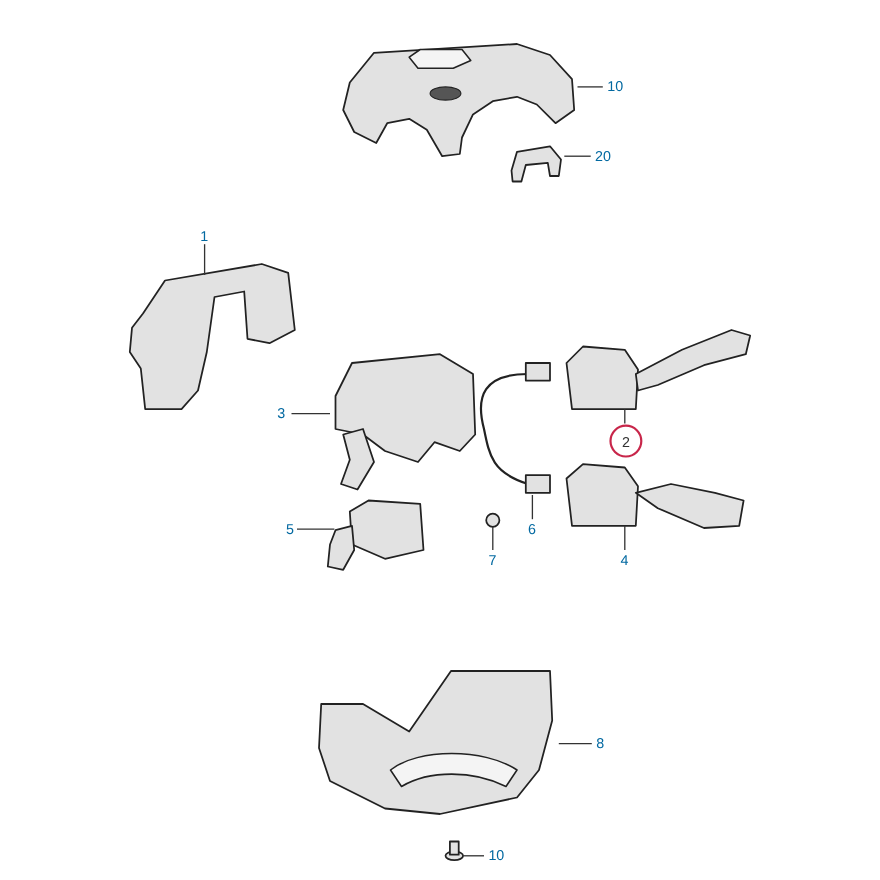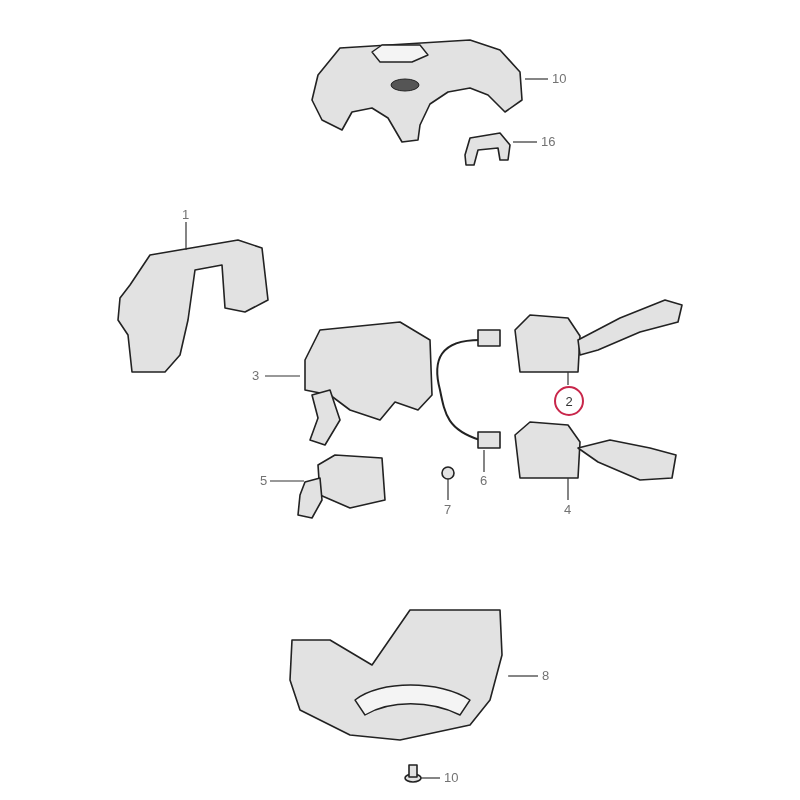--- a/index.html
+++ b/index.html
@@ -1,19 +1,19 @@
 <!DOCTYPE html>
 <html><head>
 <meta charset="utf-8">
 <style>
   html, body { margin:0; padding:0; background:#ffffff; }
   body { width:800px; height:800px; position:relative; overflow:hidden;
          font-family:"Liberation Sans", sans-serif; }
   #diagram { position:absolute; left:0; top:0; width:800px; height:800px; }
-  .callout { position:absolute; font-size:13px; color:#737373; line-height:1; }
+  .callout { position:absolute; font-size:13px; color:#0369a1; line-height:1; }
   .hl { position:absolute; width:30px; height:30px; border:2px solid #c8264a;
         border-radius:50%; box-sizing:border-box; display:flex; align-items:center;
         justify-content:center; font-size:13px; color:#333; }
   svg .part { fill:#e2e2e2; stroke:#222; stroke-width:1.6; stroke-linejoin:round; }
   svg .part2 { fill:#f4f4f4; stroke:#222; stroke-width:1.4; stroke-linejoin:round; }
   svg .lead { stroke:#333; stroke-width:1.2; fill:none; }
   svg .wire { stroke:#222; stroke-width:2; fill:none; }
 </style>
 </head>
 <body>
@@ -80,21 +80,21 @@
   </g>
 
   <g>
     <ellipse class="part" cx="413" cy="778" rx="8" ry="4"></ellipse>
     <rect class="part" x="409" y="765" width="8" height="12"></rect>
     <line class="lead" x1="421" y1="778" x2="440" y2="778"></line>
   </g>
 </svg>
 
 <div class="callout" style="left:552px;top:72px;">10</div>
-<div class="callout" style="left:541px;top:135px;">16</div>
+<div class="callout" style="left:541px;top:135px;">20</div>
 <div class="callout" style="left:182px;top:208px;">1</div>
 <div class="callout" style="left:252px;top:369px;">3</div>
 <div class="hl" style="left:554px;top:386px;">2</div>
 <div class="callout" style="left:260px;top:474px;">5</div>
 <div class="callout" style="left:480px;top:474px;">6</div>
 <div class="callout" style="left:444px;top:503px;">7</div>
 <div class="callout" style="left:564px;top:503px;">4</div>
 <div class="callout" style="left:542px;top:669px;">8</div>
 <div class="callout" style="left:444px;top:771px;">10</div>
 

